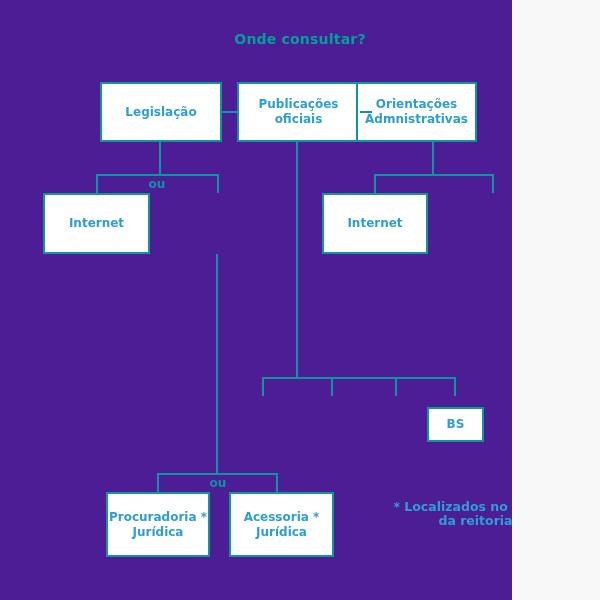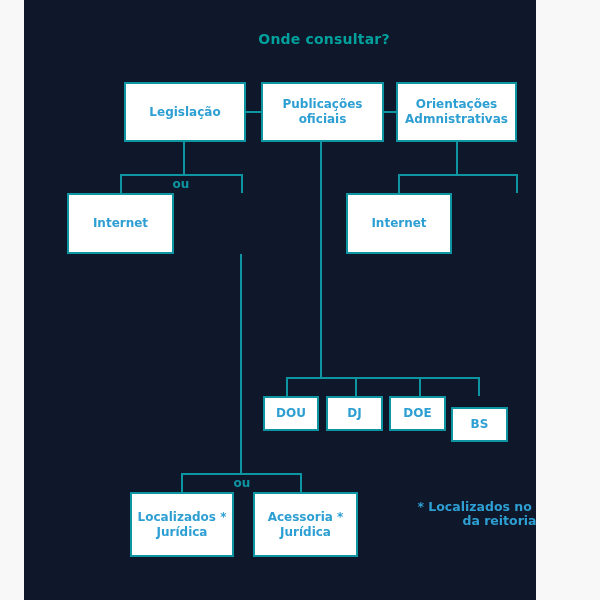--- a/index.html
+++ b/index.html
@@ -4,24 +4,23 @@
 <style>
   html, body {
     margin: 0;
     padding: 0;
     background: #f8f8f8;
   }
   #canvas {
     position: relative;
     width: 512px;
     height: 600px;
-    background: #0f172a;
+    background: #4c1d95;
     font-family: "DejaVu Sans", "Liberation Sans", sans-serif;
     overflow: hidden;
-    margin-left: 24px;
   }
   .title {
     position: absolute;
     left: 0;
     top: 31px;
     width: 600px;
     text-align: center;
     color: #00a19d;
     font-size: 14px;
     font-weight: bold;
@@ -76,21 +75,21 @@
 
   <div class="title">Onde consultar?</div>
 
   <div class="box" style="left:237px;top:82px;width:123px;height:60px">
     <span>Publicações
 oficiais</span>
   </div>
   <div class="box" style="left:100px;top:82px;width:122px;height:60px">
     <span>Legislação</span>
   </div>
-  <div class="box" style="left:372px;top:82px;width:121px;height:60px">
+  <div class="box" style="left:356px;top:82px;width:121px;height:60px">
     <span>Orientações
 Admnistrativas</span>
   </div>
 
   <div class="line h" style="left:222px;top:111px;width:15px"></div>
   <div class="line h" style="left:360px;top:111px;width:12px"></div>
 
   <div class="line v" style="left:159px;top:141px;height:35px"></div>
   <div class="line h" style="left:96px;top:174px;width:123px"></div>
   <div class="line v" style="left:96px;top:174px;height:19px"></div>
@@ -109,41 +108,32 @@
     <span>Internet</span>
   </div>
 
   <div class="line v" style="left:296px;top:141px;height:238px"></div>
   <div class="line h" style="left:262px;top:377px;width:194px"></div>
   <div class="line v" style="left:262px;top:377px;height:19px"></div>
   <div class="line v" style="left:331px;top:377px;height:19px"></div>
   <div class="line v" style="left:395px;top:377px;height:19px"></div>
   <div class="line v" style="left:454px;top:377px;height:19px"></div>
 
-  <div class="box" style="left:239px;top:396px;width:56px;height:35px">
-    <span>DOU</span>
-  </div>
-  <div class="box" style="left:302px;top:396px;width:57px;height:35px">
-    <span>DJ</span>
-  </div>
-  <div class="box" style="left:365px;top:396px;width:57px;height:35px">
-    <span>DOE</span>
-  </div>
   <div class="box" style="left:427px;top:407px;width:57px;height:35px">
     <span>BS</span>
   </div>
 
   <div class="line v" style="left:216px;top:254px;height:220px"></div>
   <div class="line h" style="left:157px;top:473px;width:121px"></div>
   <div class="line v" style="left:157px;top:473px;height:19px"></div>
   <div class="line v" style="left:276px;top:473px;height:19px"></div>
   <div class="ou-label" style="left:198px;top:476px">ou</div>
 
   <div class="box" style="left:106px;top:492px;width:104px;height:65px">
-    <span>Localizados *
+    <span>Procuradoria *
 Jurídica</span>
   </div>
   <div class="box" style="left:229px;top:492px;width:105px;height:65px">
     <span>Acessoria *
 Jurídica</span>
   </div>
 
   <div class="footnote">* Localizados no prédio
 da reitoria</div>
 

